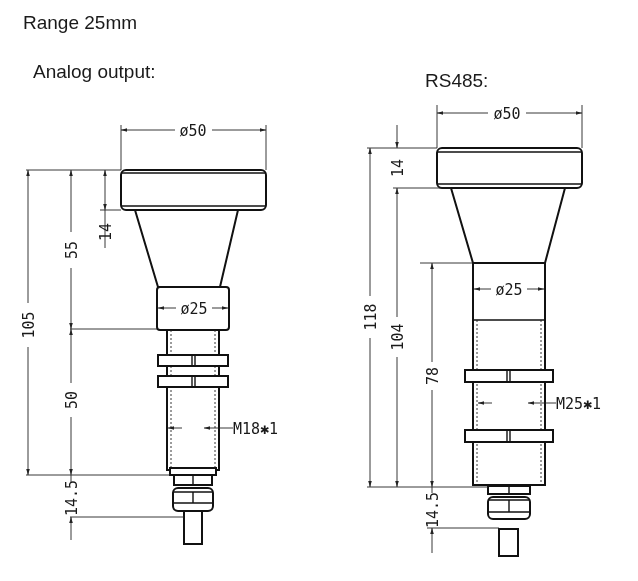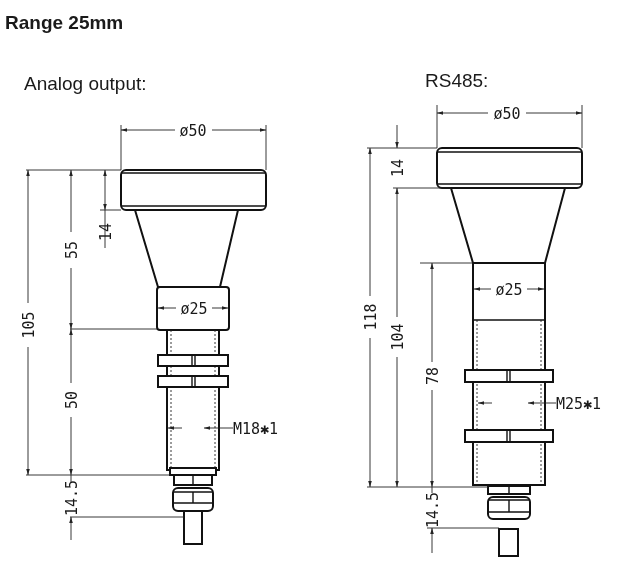--- a/index.html
+++ b/index.html
@@ -1,19 +1,19 @@
 <!DOCTYPE html>
 <html><head>
   <meta charset="utf-8">
   <style>
     html, body { margin: 0; padding: 0; background: #ffffff; }
     body { width: 638px; height: 581px; position: relative; overflow: hidden; font-family: "Liberation Sans", sans-serif; color: #1a1a1a; }
     .heading { position: absolute; font-size: 19px; font-family: "Liberation Sans", sans-serif; color: #1a1a1a; white-space: nowrap; }
-    #t-range { left: 5px; top: 12px; font-weight: bold; }
-    #t-analog { left: 24px; top: 61px; margin-top: 12px; }
+    #t-range { left: 23px; top: 12px; }
+    #t-analog { left: 33px; top: 61px; }
     #t-rs485 { left: 425px; top: 70px; }
     svg { position: absolute; left: 0; top: 0; }
     .dim { font-family: "DejaVu Sans Mono", "Liberation Mono", monospace; font-size: 15px; fill: #1a1a1a; }
     .thin { stroke: #222; stroke-width: 0.9; fill: none; }
     .body { stroke: #111; stroke-width: 2; fill: #fff; }
     .bodyt { stroke: #111; stroke-width: 1.4; fill: none; }
   </style>
 </head>
 <body>
 

